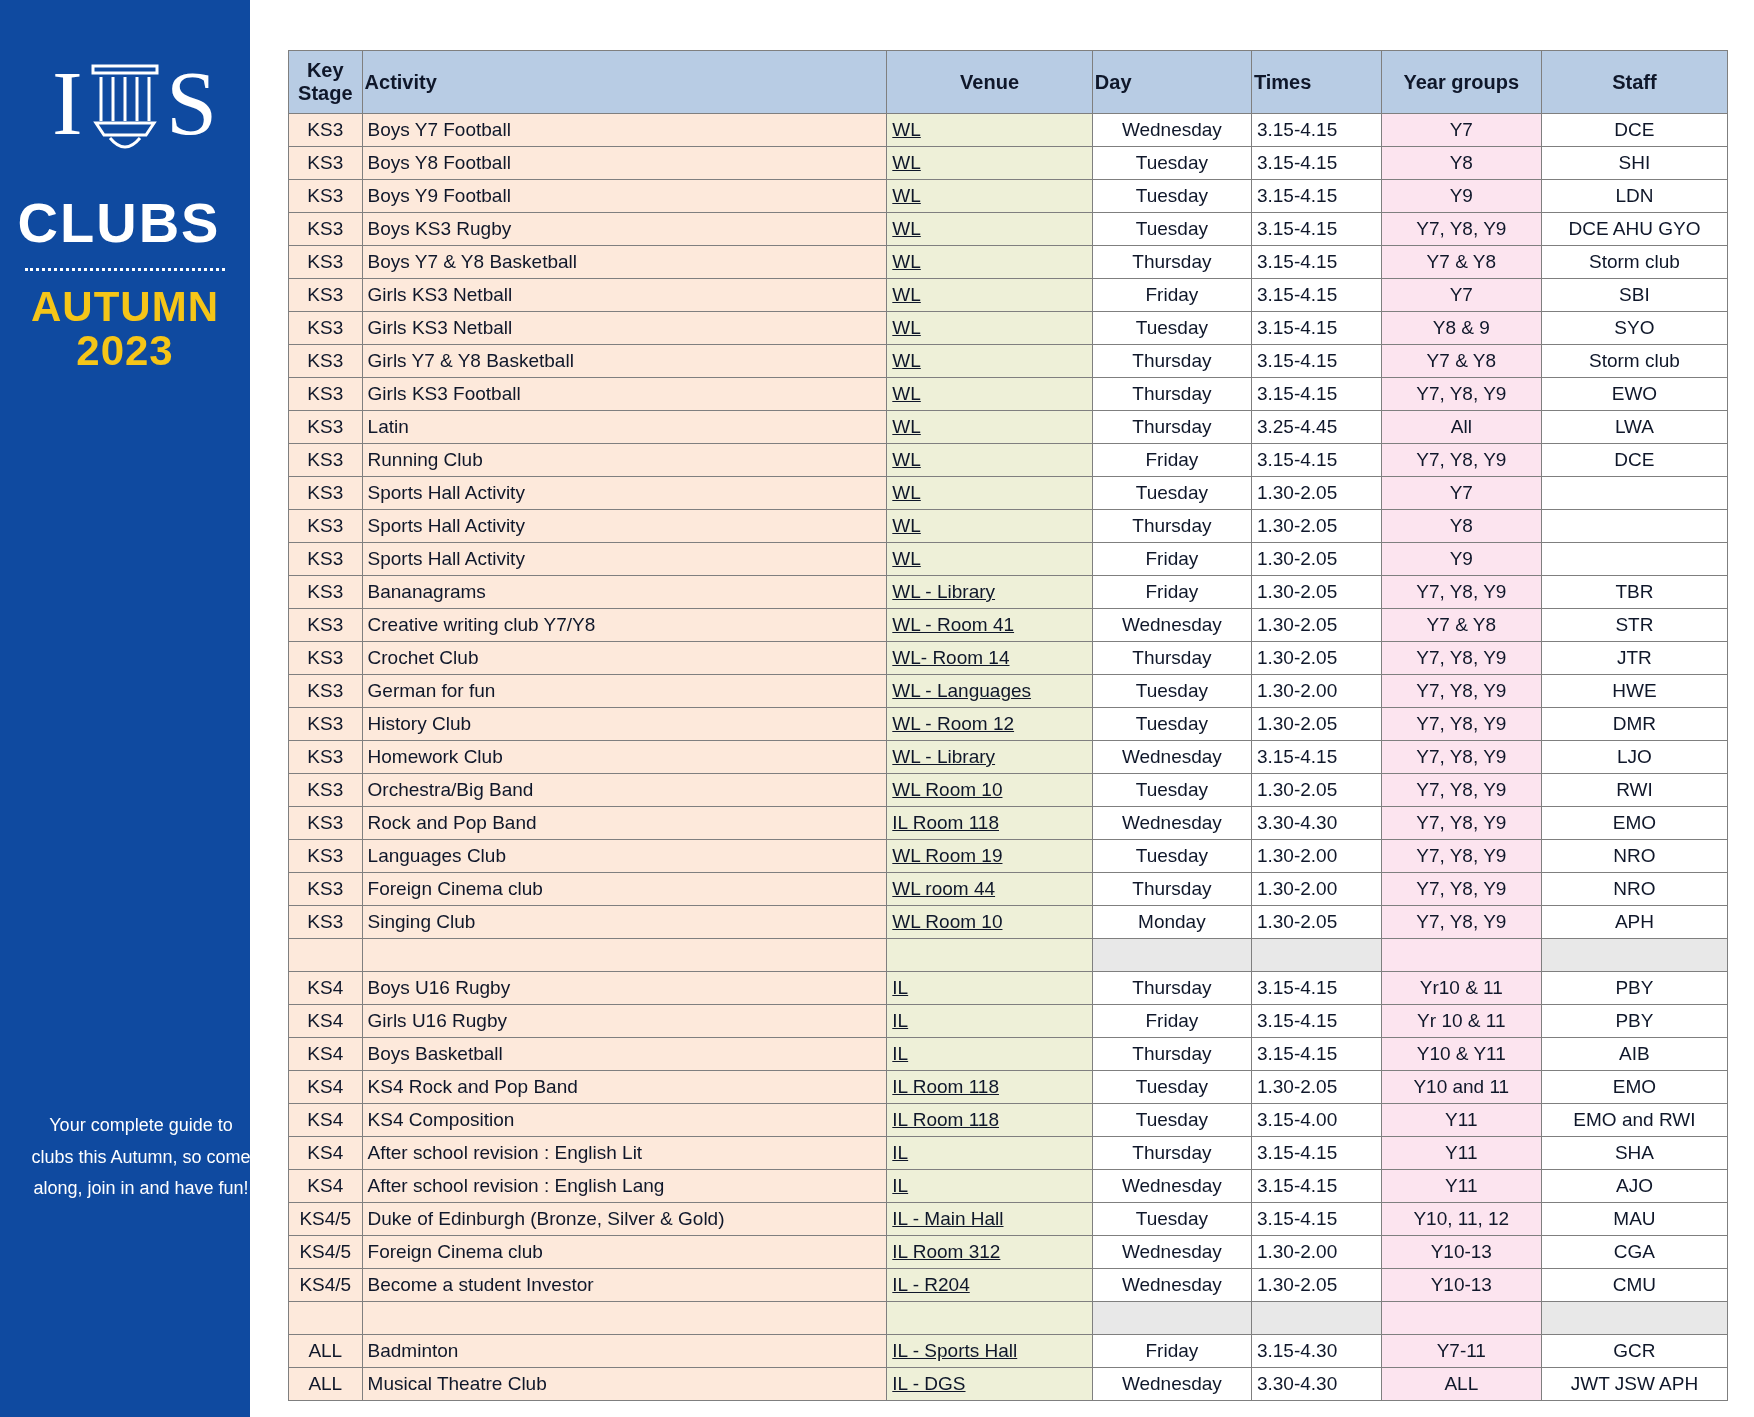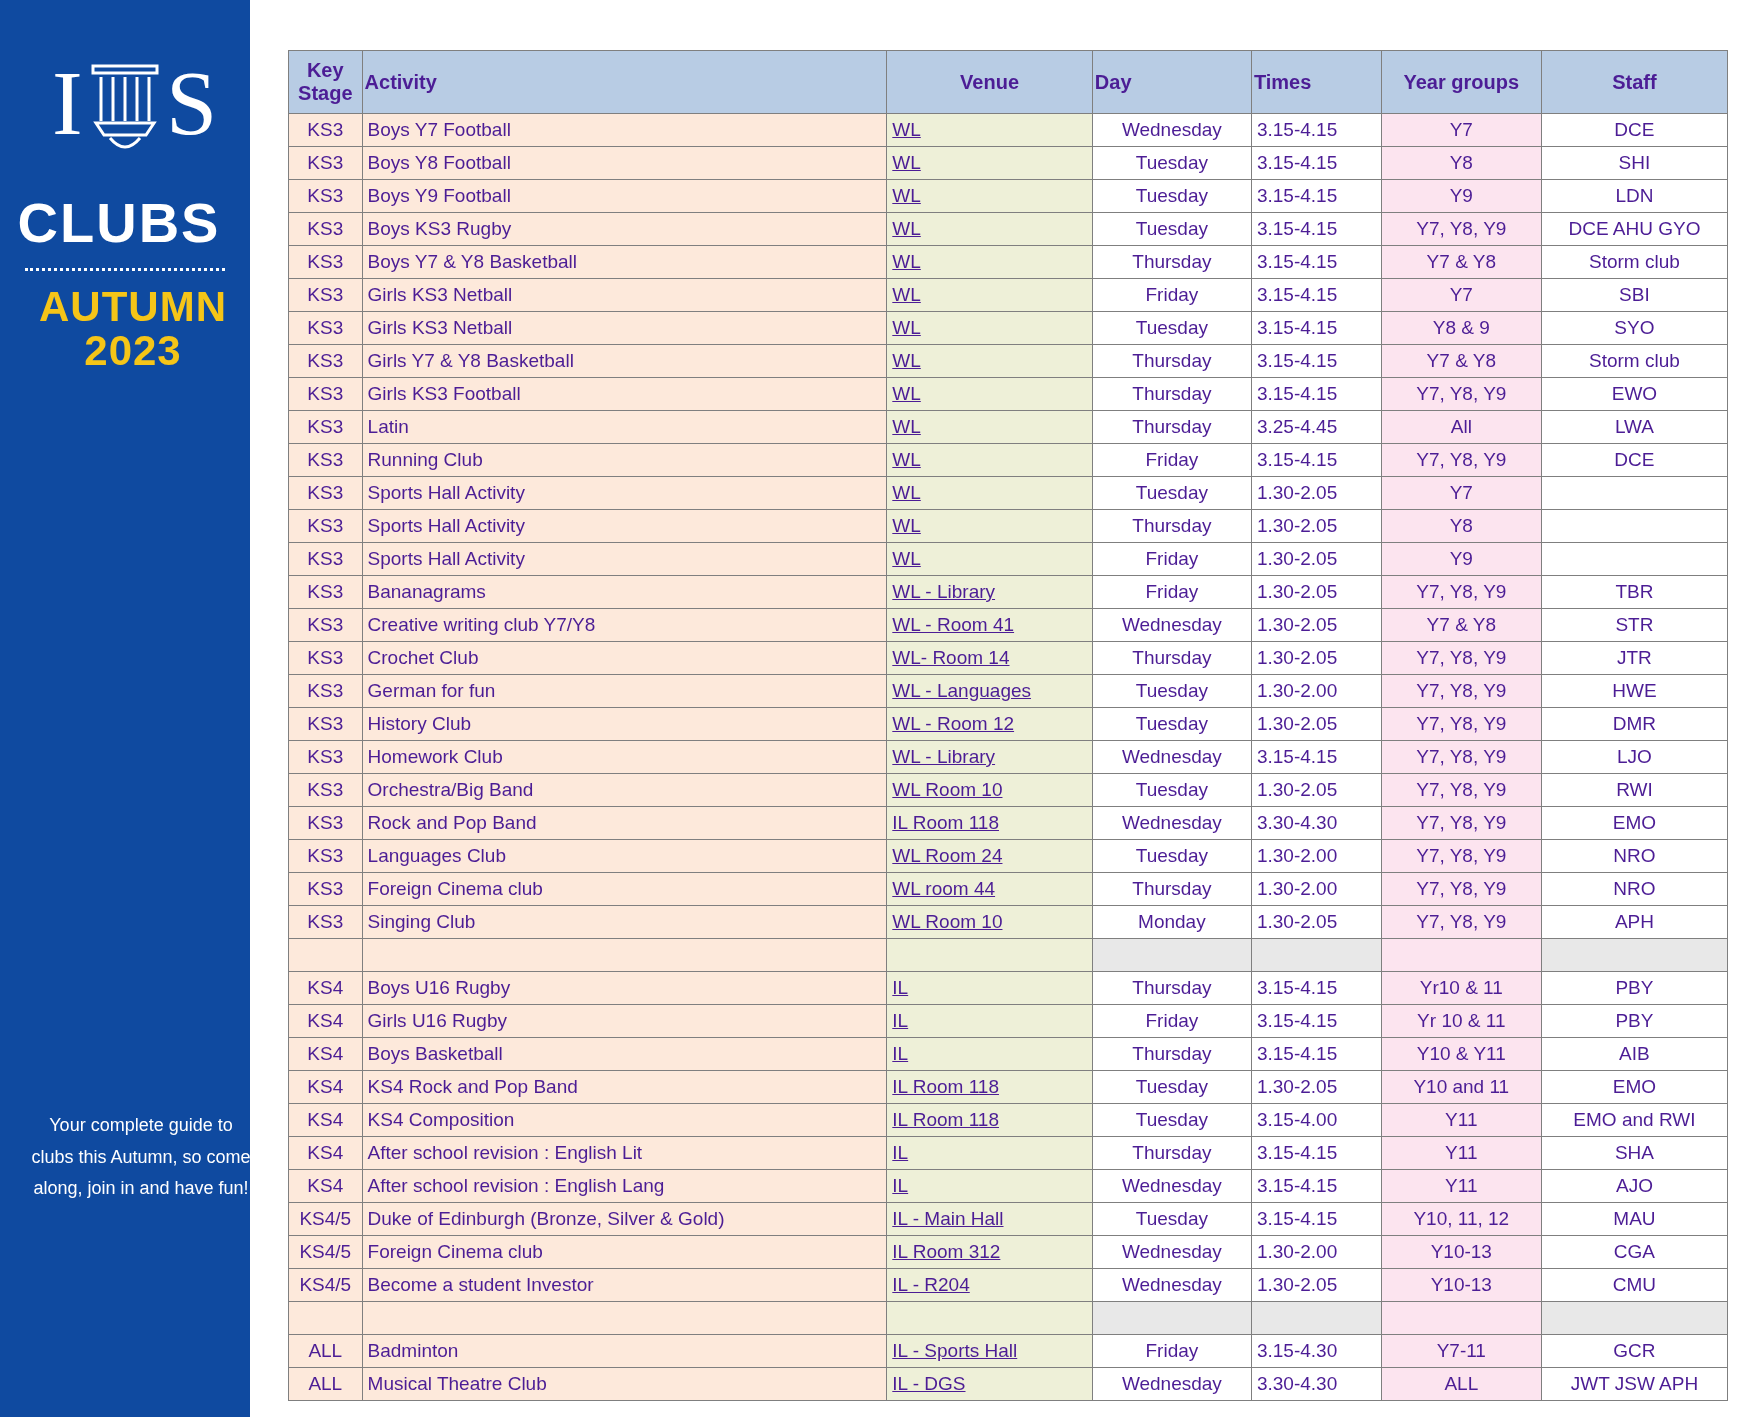--- a/index.html
+++ b/index.html
@@ -58,42 +58,41 @@
     position: absolute;
     top: 285px;
     left: 0;
     width: 250px;
     text-align: center;
     color: #f5c518;
     font-size: 42px;
     font-weight: bold;
     line-height: 1.05;
     letter-spacing: 1px;
-    padding-left: 8px;
   }
   #sidebar-blurb {
     position: absolute;
     top: 1110px;
     left: 28px;
     width: 226px;
     text-align: center;
     font-size: 18px;
     line-height: 1.75;
   }
 
   
   #sheet {
     position: absolute;
     left: 288px;
     top: 50px;
     width: 1440px;
     border-collapse: collapse;
     table-layout: fixed;
     font-size: 19px;
-    color: #4c1d95;
+    color: #0f172a;
   }
   #sheet td, #sheet th {
     border: 1px solid #7f7f7f;
     padding: 0 5px;
     height: 32px;
     line-height: 32px;
     white-space: nowrap;
     overflow: hidden;
     font-weight: normal;
   }
@@ -387,21 +386,21 @@
         <td class="c-act">Rock and Pop Band</td>
         <td class="c-ven">IL Room 118</td>
         <td class="c-day">Wednesday</td>
         <td class="c-tim">3.30-4.30</td>
         <td class="c-yr">Y7, Y8, Y9</td>
         <td class="c-stf">EMO</td>
       </tr>
       <tr>
         <td class="c-ks">KS3</td>
         <td class="c-act">Languages Club</td>
-        <td class="c-ven">WL Room 24</td>
+        <td class="c-ven">WL Room 19</td>
         <td class="c-day">Tuesday</td>
         <td class="c-tim">1.30-2.00</td>
         <td class="c-yr">Y7, Y8, Y9</td>
         <td class="c-stf">NRO</td>
       </tr>
       <tr>
         <td class="c-ks">KS3</td>
         <td class="c-act">Foreign Cinema club</td>
         <td class="c-ven">WL room 44</td>
         <td class="c-day">Thursday</td>

